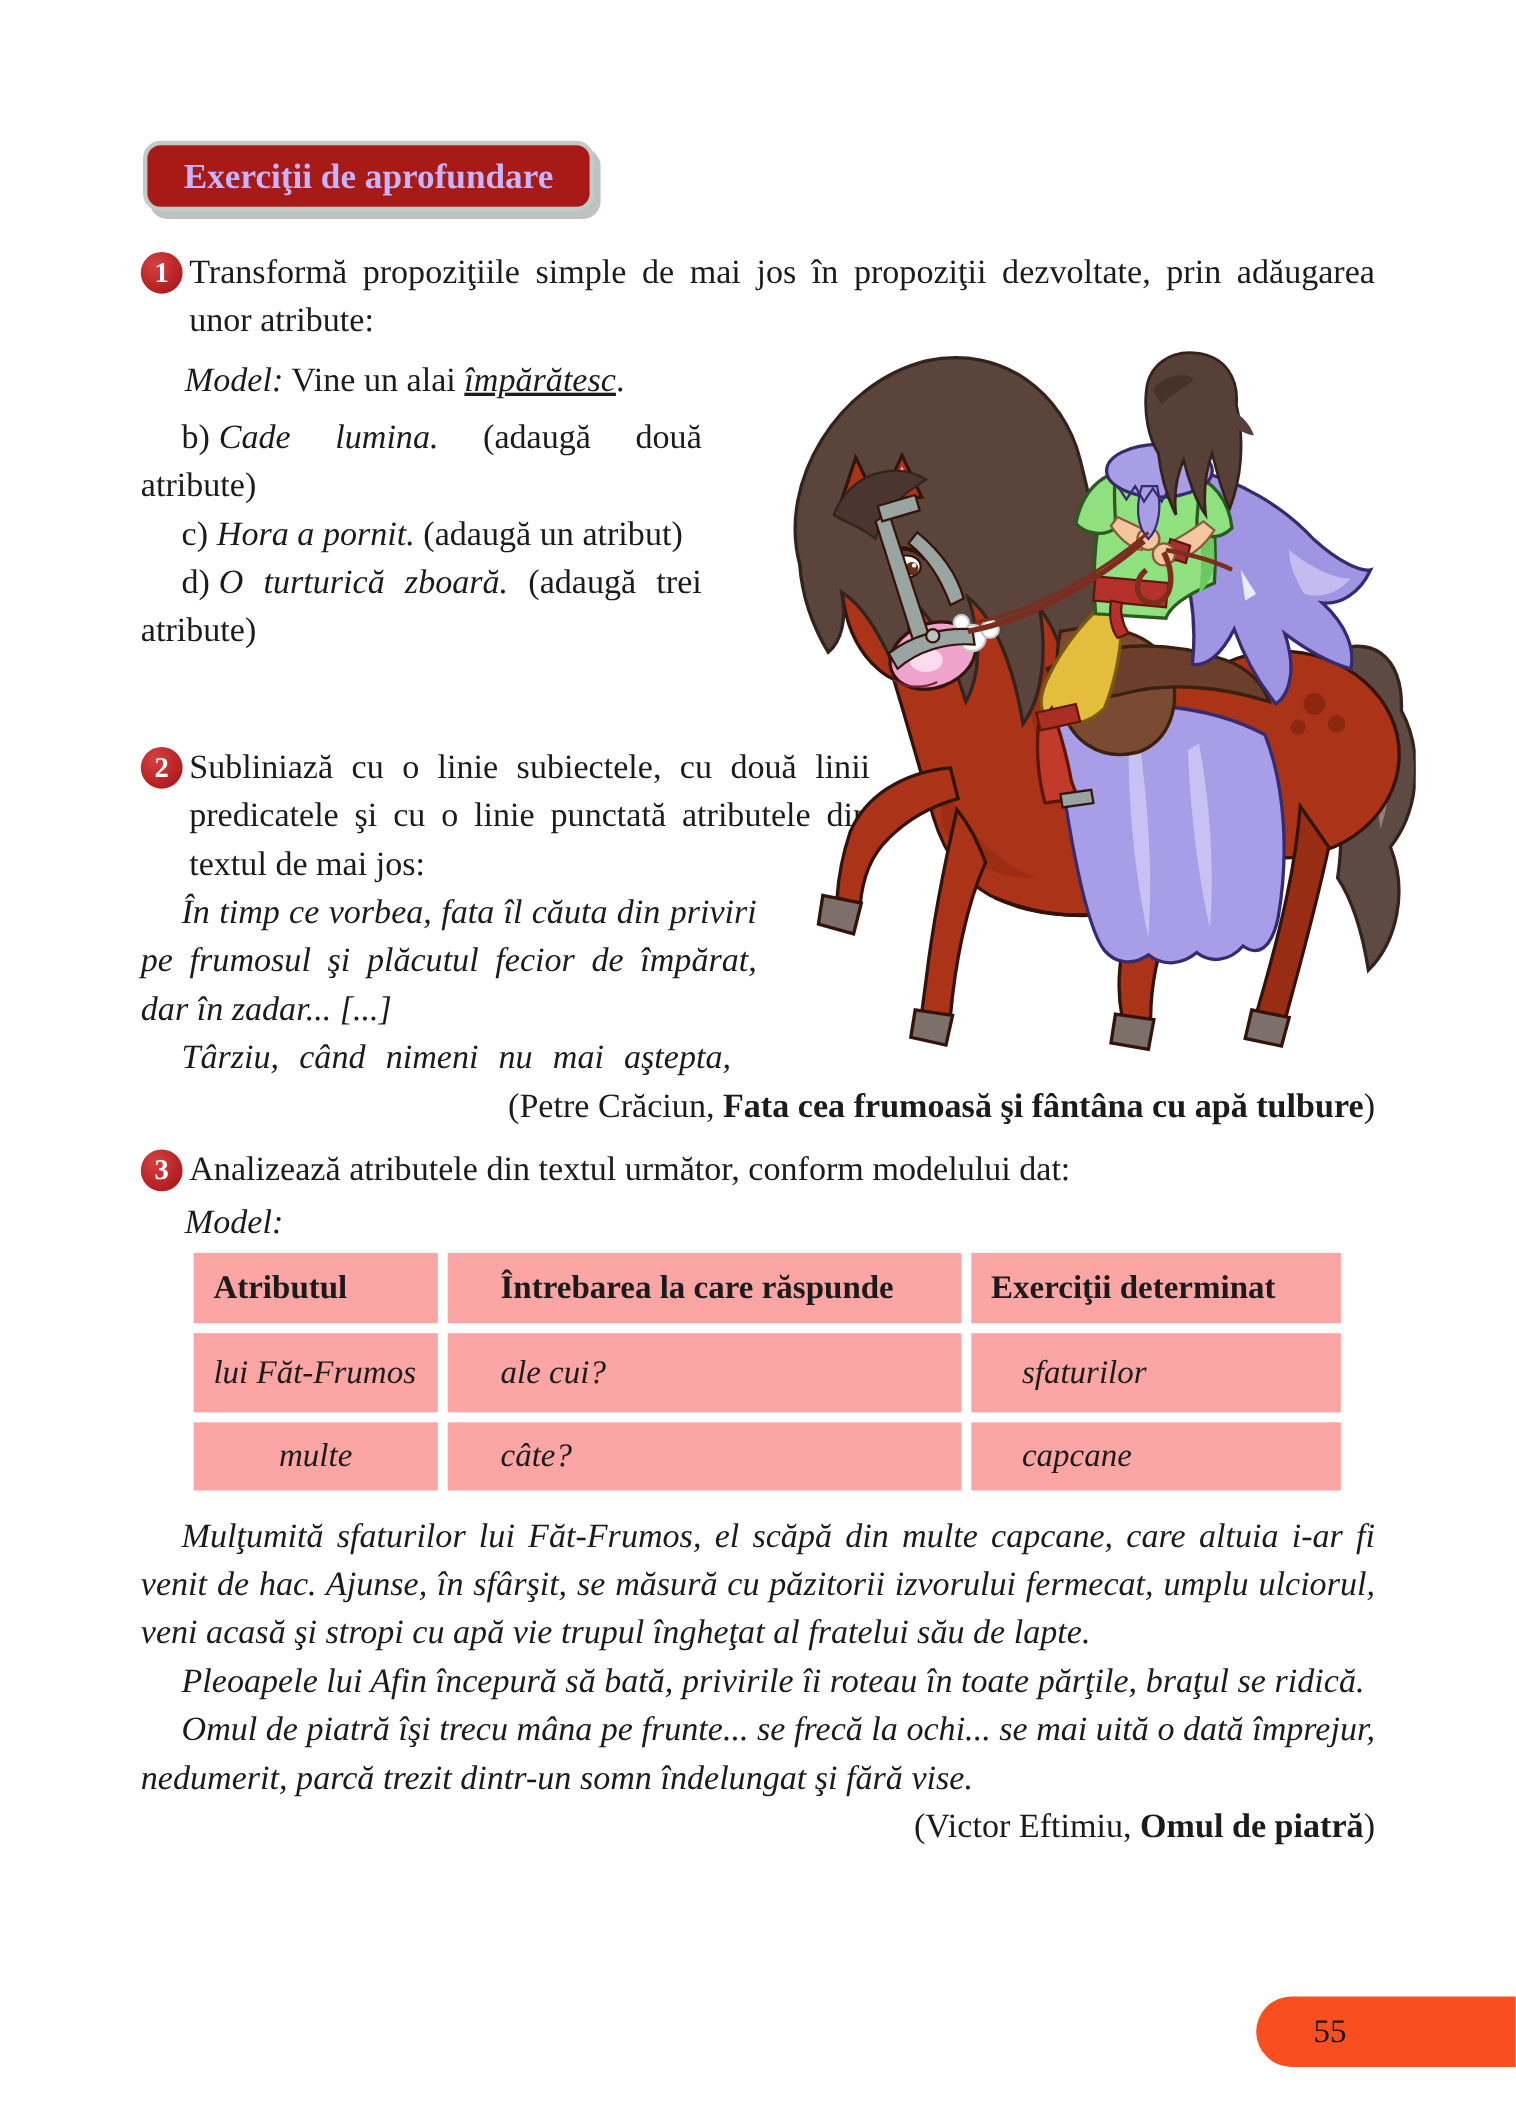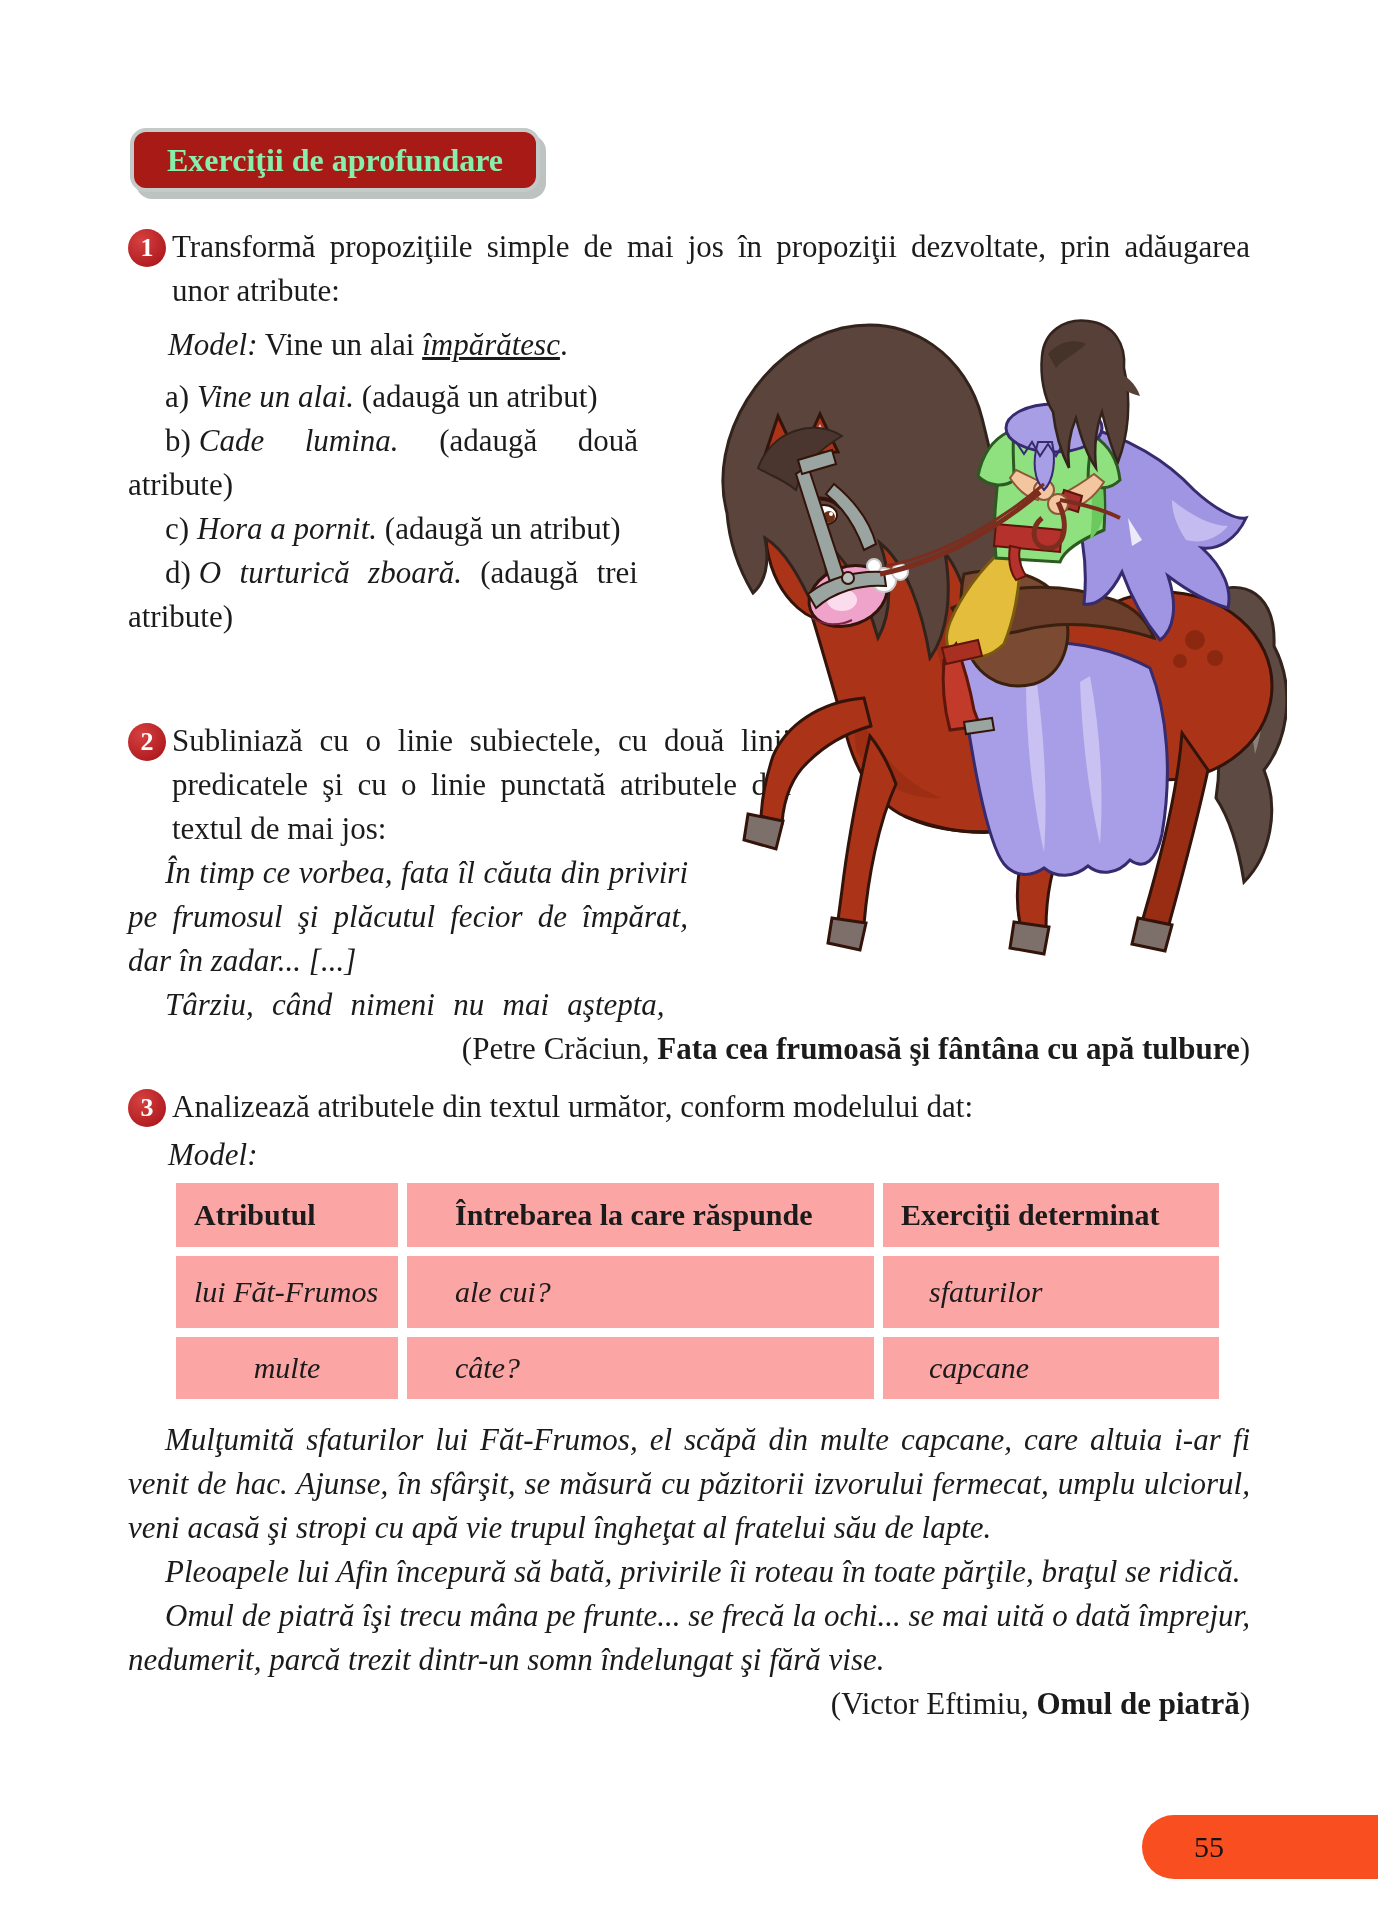--- a/index.html
+++ b/index.html
@@ -8,21 +8,21 @@
     font-family:"Liberation Serif", serif; font-size:31px; line-height:44px;
     color:#1b1b1b; overflow:hidden;
   }
   .content { position:absolute; left:128px; top:0; width:1122px; }
 
   .header-badge {
     margin-top:128px; margin-left:2px; width:402px; height:56px;
     background:#a81a16; border:4px solid #c3cac7; border-radius:16px;
     box-shadow:6px 7px 0 #bcc3c0;
     display:flex; align-items:center; justify-content:center;
-    color:#86efac; font-weight:bold; font-size:32px;
+    color:#c4b5fd; font-weight:bold; font-size:32px;
   }
 
   .ex-intro { position:relative; padding-left:44px; text-align:justify; }
   .num {
     position:absolute; left:0; top:4px; width:38px; height:38px; border-radius:50%;
     background:radial-gradient(circle at 35% 30%, #d64040, #a31015);
     color:#ffffff; font-size:26px; font-weight:bold;
     display:flex; align-items:center; justify-content:center;
   }
   #ex1-intro { margin-top:33px; }
@@ -85,23 +85,20 @@
       <span class="num">1</span>
       <span>Transformă propoziţiile simple de mai jos în propoziţii dezvoltate, prin adăugarea unor atribute:</span>
     </div>
 
     <div class="model-line">
       <span class="model-label">Model:</span>
       <span>Vine un alai </span><span class="model-word">împărătesc</span><span>.</span>
     </div>
 
     <div class="ex1-items">
-      <div class="ex1-item">
-        <span class="marker">a)</span><span class="sent">Vine un alai.</span> <span>(adaugă un atribut)</span>
-      </div>
       <div class="ex1-item">
         <span class="marker">b)</span><span class="sent">Cade lumina.</span> <span>(adaugă două atribute)</span>
       </div>
       <div class="ex1-item">
         <span class="marker">c)</span><span class="sent">Hora a pornit.</span> <span>(adaugă un atribut)</span>
       </div>
       <div class="ex1-item">
         <span class="marker">d)</span><span class="sent">O turturică zboară.</span> <span>(adaugă trei atribute)</span>
       </div>
     </div>

